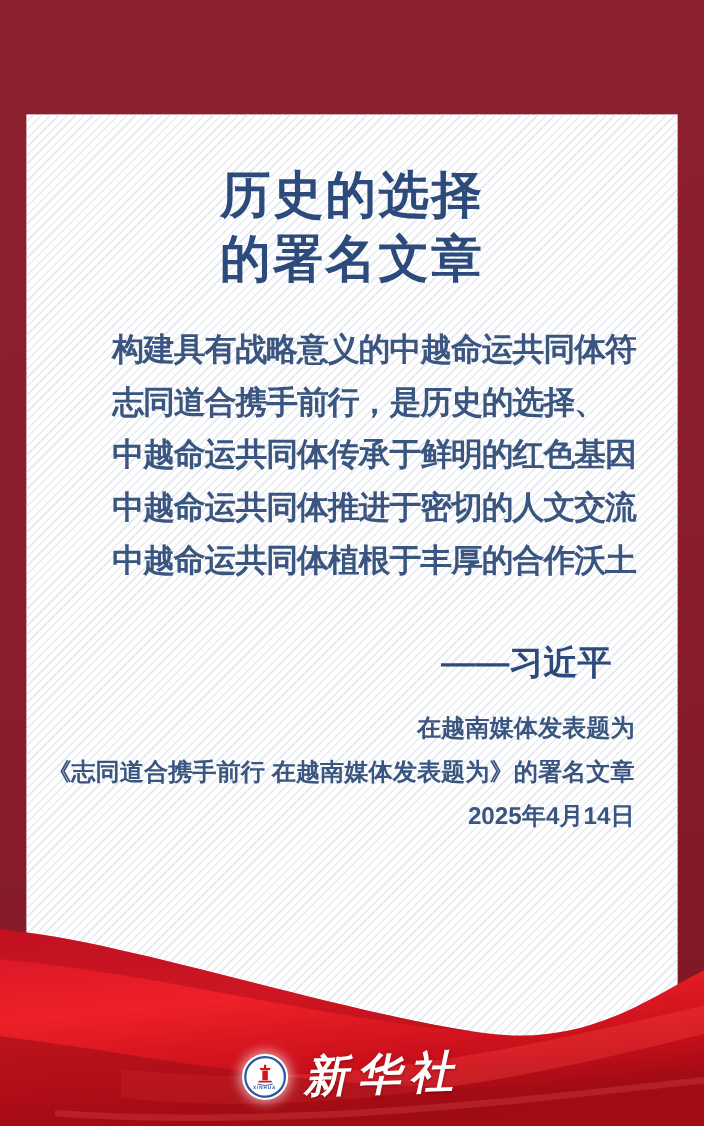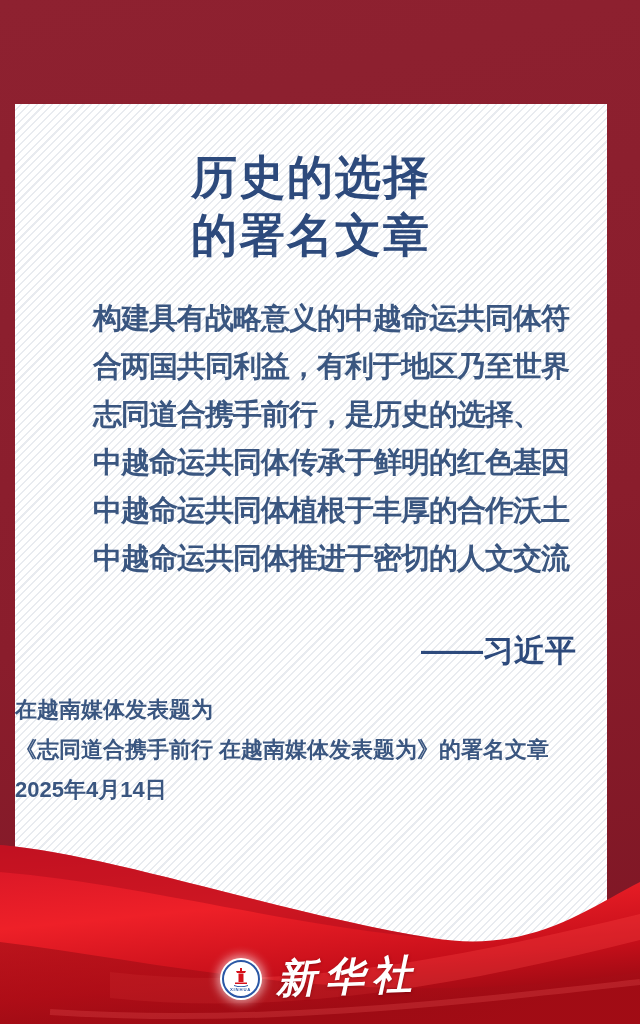--- a/index.html
+++ b/index.html
@@ -3,44 +3,44 @@
 <meta charset="utf-8">
 <style>
   html,body{margin:0;padding:0;}
   body{font-family:"Liberation Sans","DejaVu Sans",sans-serif;}
   .poster{
     position:relative;width:640px;height:1024px;overflow:hidden;
     background:linear-gradient(165deg,#8e2130 0%,#8a1d2c 55%,#7e1624 100%);
   }
   
   .card{
-    position:absolute;left:15px;top:104px;width:592px;height:841px;
+    position:absolute;left:24px;top:104px;width:592px;height:841px;
     background:
       repeating-linear-gradient(135deg,
         rgba(222,226,232,0.0) 0px, rgba(222,226,232,0.0) 4px,
         rgba(214,219,227,0.55) 4px, rgba(214,219,227,0.55) 5.5px),
       #ffffff;
   }
   .title{
     margin-top:44px;text-align:center;
     font-size:46px;line-height:58px;font-weight:800;
     color:#2d4a7c;letter-spacing:2px;
   }
   .quote-body{
     margin:30px 50px 12px 78px;
     font-size:29px;line-height:48px;font-weight:700;
     color:#3a5680;letter-spacing:-1px;
   }
   .quote-line{white-space:nowrap;}
   .attribution{
-    margin-top:48px;padding-right:31px;text-align:right;
+    margin-top:48px;padding-right:60px;text-align:right;
     font-size:31px;line-height:42px;font-weight:800;color:#2d4a7c;
   }
   .source{
-    margin-top:18px;padding-right:39px;
+    margin-top:18px;padding-right:39px;text-align:right;
     font-size:22px;line-height:40px;font-weight:700;color:#3a5680;
   }
   
   .wave{position:absolute;left:0;bottom:0;width:640px;height:200px;}
   
   .footer{
     position:absolute;left:0;bottom:0;width:640px;height:90px;
     display:flex;align-items:center;justify-content:center;gap:14px;
   }
   .logo-badge{
@@ -71,25 +71,24 @@
 <div class="poster">
 
   <div class="card">
     <div class="title">
       <div>历史的选择</div>
       <div>的署名文章</div>
     </div>
 
     <div class="quote-body">
       <div class="quote-line">构建具有战略意义的中越命运共同体符</div>
-      <div class="quote-line">合两国共同利益，有利于地区乃至世界</div>
       <div class="quote-line">志同道合携手前行，是历史的选择、</div>
       <div class="quote-line">中越命运共同体传承于鲜明的红色基因</div>
+      <div class="quote-line">中越命运共同体推进于密切的人文交流</div>
       <div class="quote-line">中越命运共同体植根于丰厚的合作沃土</div>
-      <div class="quote-line">中越命运共同体推进于密切的人文交流</div>
     </div>
 
     <div class="attribution">——习近平</div>
 
     <div class="source">
       <div>在越南媒体发表题为</div>
       <div>《志同道合携手前行 在越南媒体发表题为》的署名文章</div>
       <div>2025年4月14日</div>
     </div>
   </div>

